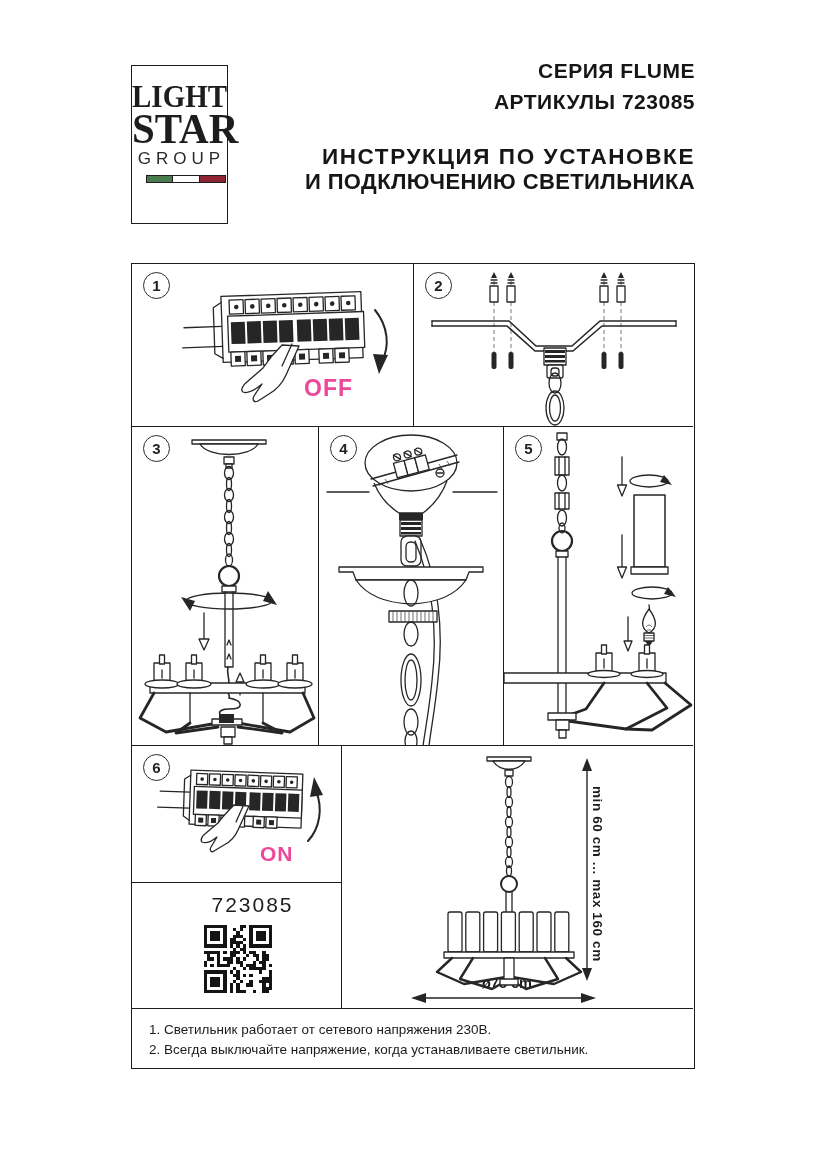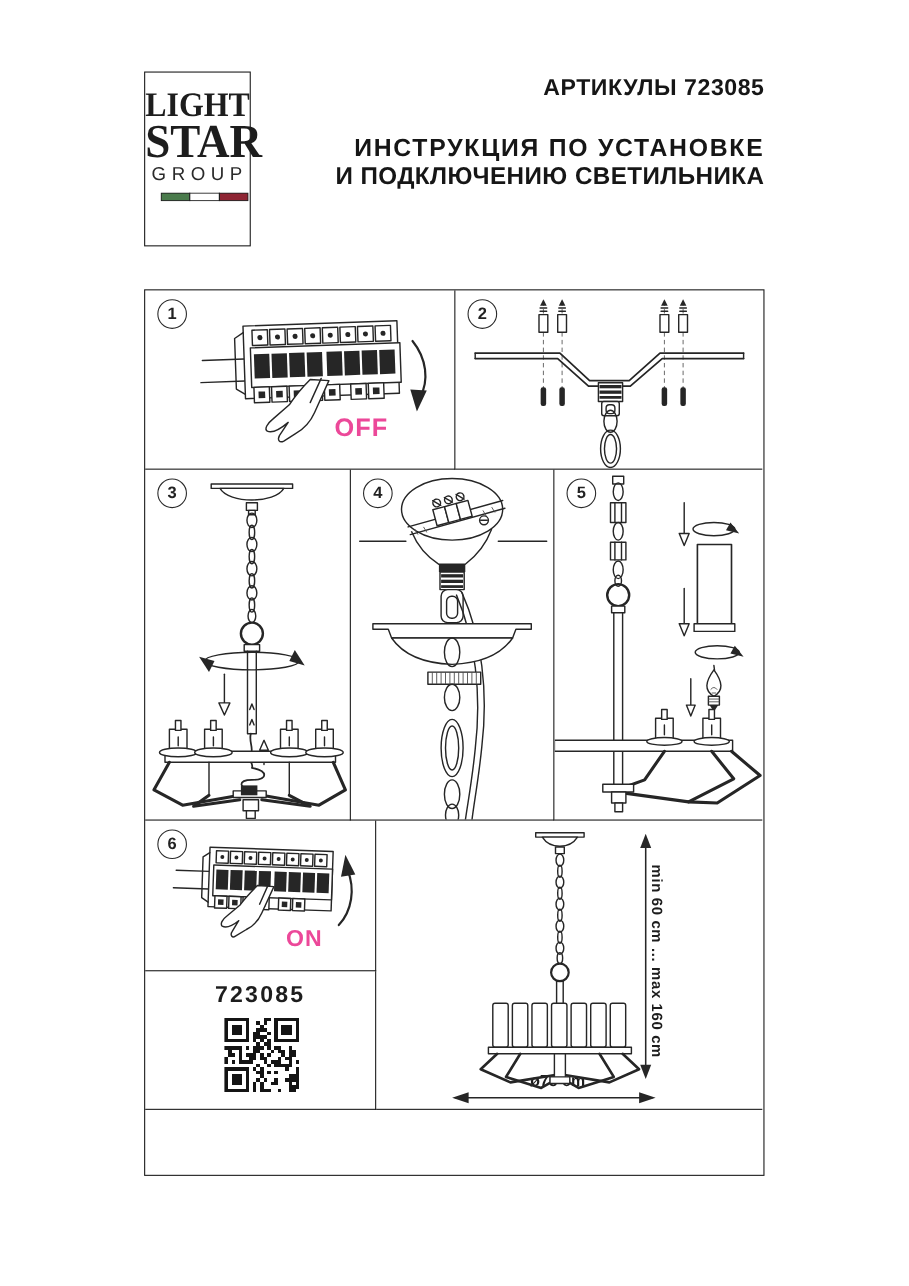--- a/index.html
+++ b/index.html
@@ -32,40 +32,41 @@
   svg.ill{position:absolute;left:0;top:0;z-index:1;}
   svg .d{fill:none;stroke:#262626;stroke-width:1.3;stroke-linecap:round;stroke-linejoin:round;}
   svg .d2{fill:none;stroke:#262626;stroke-width:2.8;stroke-linecap:round;stroke-linejoin:round;}
   svg .w{fill:#ffffff;stroke:#262626;stroke-width:1.3;stroke-linejoin:round;}
   svg .f{fill:#262626;stroke:none;}
   svg .thin{fill:none;stroke:#4a4a4a;stroke-width:0.8;}
   svg .dash{fill:none;stroke:#555;stroke-width:0.8;stroke-dasharray:4 3;}
   .vdim{left:248px;top:40px;height:185px;writing-mode:vertical-rl;font-size:13.5px;font-weight:bold;
         letter-spacing:0.6px;white-space:nowrap;}
   .hdim{left:105px;top:229px;width:120px;text-align:center;font-size:14.5px;font-weight:bold;}
-  .qr-label{left:0;top:10px;width:100%;text-align:center;font-size:21px;font-weight:bold;letter-spacing:2px;}
+  .qr-label{left:16px;top:10px;width:100%;text-align:center;font-size:21px;font-weight:normal;letter-spacing:2px;}
   .notes{padding:11px 14px 0 17px;font-size:13.5px;line-height:20px;color:#1b1b1b;}
 </style>
 </head>
 <body>
 
 <div class="page">
 
   <div class="abs logo-box">
     <div class="logo-w1">LIGHT</div>
     <div class="logo-w2">STAR</div>
     <div class="logo-w3">GROUP</div>
     <svg class="logo-flag" width="80" height="8" viewBox="0 0 80 8">
       <rect x="0.5" y="0.5" width="26" height="7" stroke="#1c1c1c" stroke-width="1" fill="#4a7b4c"></rect>
       <rect x="26.5" y="0.5" width="27" height="7" stroke="#1c1c1c" stroke-width="1" fill="#ffffff"></rect>
       <rect x="53.5" y="0.5" width="26" height="7" stroke="#1c1c1c" stroke-width="1" fill="#8e2433"></rect>
     </svg>
   </div>
 
   <div class="abs hdr">
+    <div class="hdr-series">СЕРИЯ FLUME</div>
     <div class="hdr-art">АРТИКУЛЫ 723085</div>
     <div class="hdr-t1">ИНСТРУКЦИЯ ПО УСТАНОВКЕ</div>
     <div class="hdr-t2">И ПОДКЛЮЧЕНИЮ СВЕТИЛЬНИКА</div>
   </div>
 
   <div class="abs grid">
 
     <div class="panel br bb" style="left:0;top:0;width:282px;height:163px;">
       <div class="stepnum">1</div>
       <span class="lbl" style="left:172px;top:111px;font-size:23px;letter-spacing:1px;">OFF</span>
@@ -691,15 +692,21 @@
           <polygon class="f" points="240,222 250,222 245,235"></polygon>
         </g>
         <g>
           <path class="d" style="stroke-width:1.4" d="M72,252 H251"></path>
           <polygon class="f" points="84,247 84,257 69,252"></polygon>
           <polygon class="f" points="239,247 239,257 254,252"></polygon>
         </g>
       </svg>
     </div>
 
+    <div class="panel" style="left:0;top:745px;width:561px;height:58px;">
+      <div class="notes">
+        <div>1. Светильник работает от сетевого напряжения 230В.</div>
+        <div>2. Всегда выключайте напряжение, когда устанавливаете светильник.</div>
+      </div>
+    </div>
 
   </div>
 </div>
 
 </body></html>

